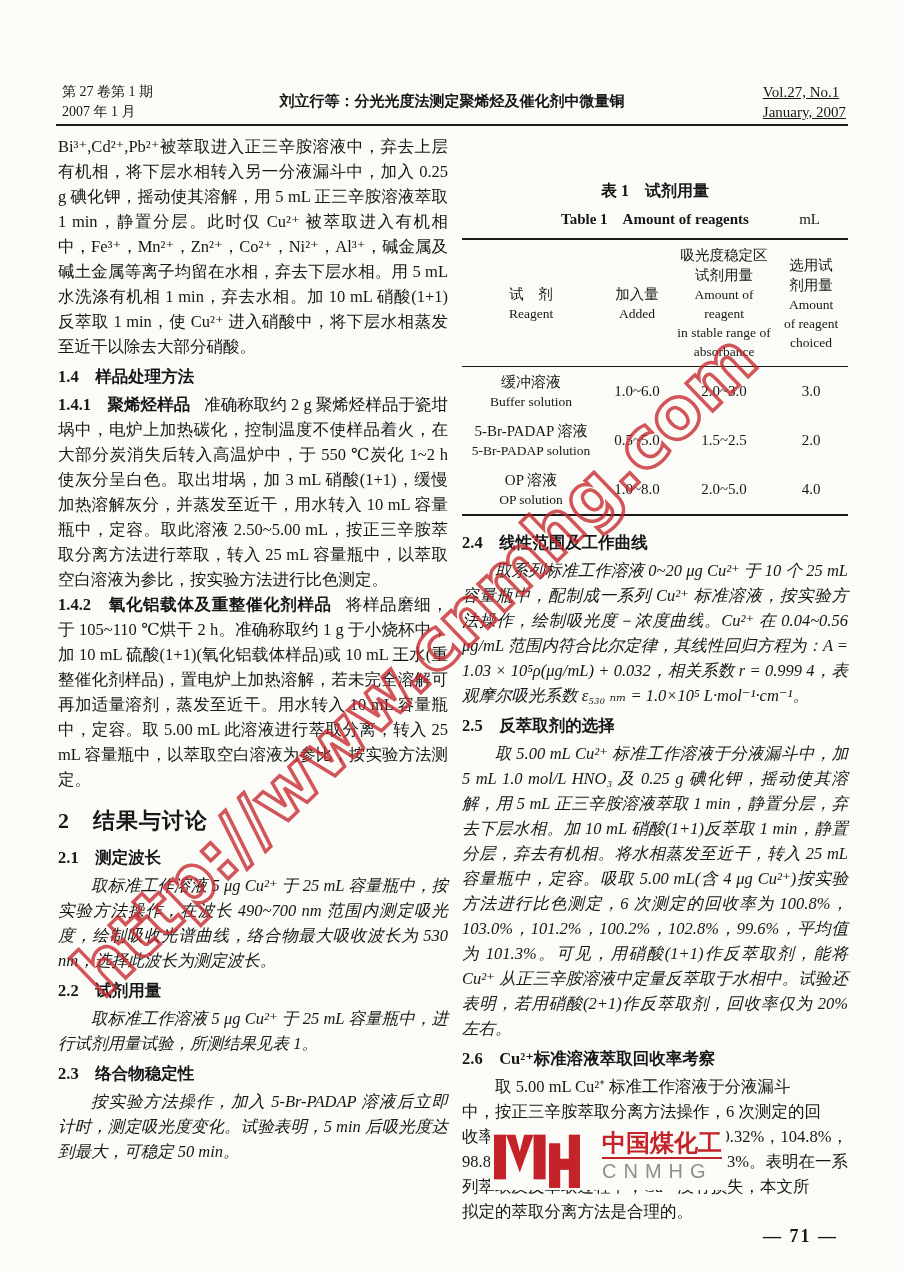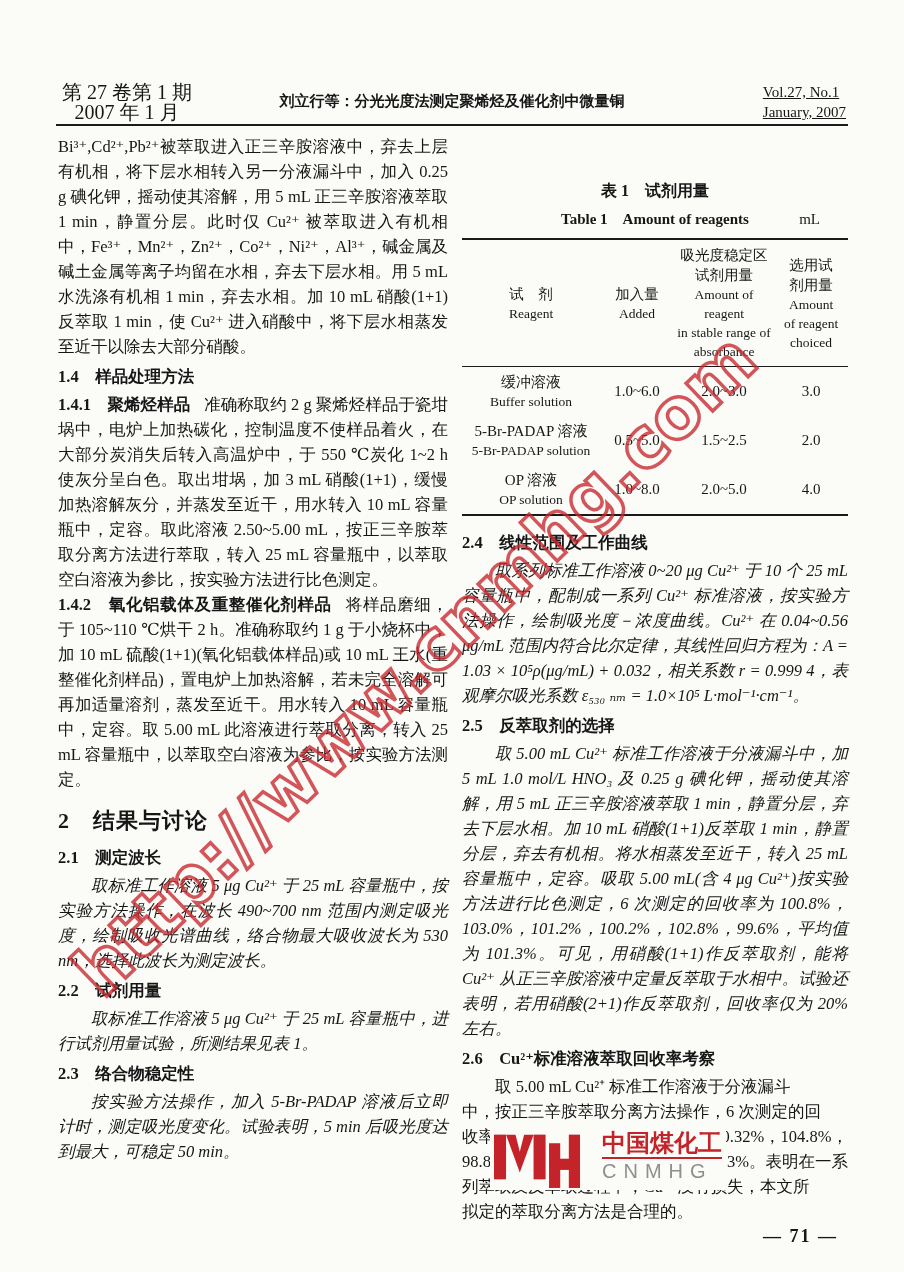--- a/index.html
+++ b/index.html
@@ -2,21 +2,21 @@
 <html><head>
 <meta charset="utf-8">
 <style>
   html,body{margin:0;padding:0;}
   .page{
     position:relative; width:904px; height:1272px; overflow:hidden;
     background:#fbfbf8; color:#161616;
     font-family:"Liberation Serif","DejaVu Serif",serif;
   }
   
-  .hdr-left{position:absolute;left:62px;top:82px;font-size:20px;line-height:20px;text-align:center;}
+  .hdr-left{position:absolute;left:62px;top:82px;font-size:14px;line-height:20px;}
   .hdr-center{position:absolute;left:0;right:0;top:92px;text-align:center;font-size:15px;font-weight:bold;}
   .hdr-right{position:absolute;right:58px;top:82px;font-size:15px;line-height:20px;text-align:left;text-decoration:underline;}
   .hdr-rule{position:absolute;left:56px;right:56px;top:124px;height:2px;background:#1b1b1b;}
   
   .col{position:absolute;font-size:16.5px;line-height:25px;text-align:justify;}
   .col-left{left:58px;top:134px;width:390px;}
   .col-right{left:462px;top:138px;width:386px;}
   p{margin:0;}
   .p-ind{text-indent:2em;font-style:italic;}
   .h-sub{font-weight:bold;margin:5px 0 3px 0;}

